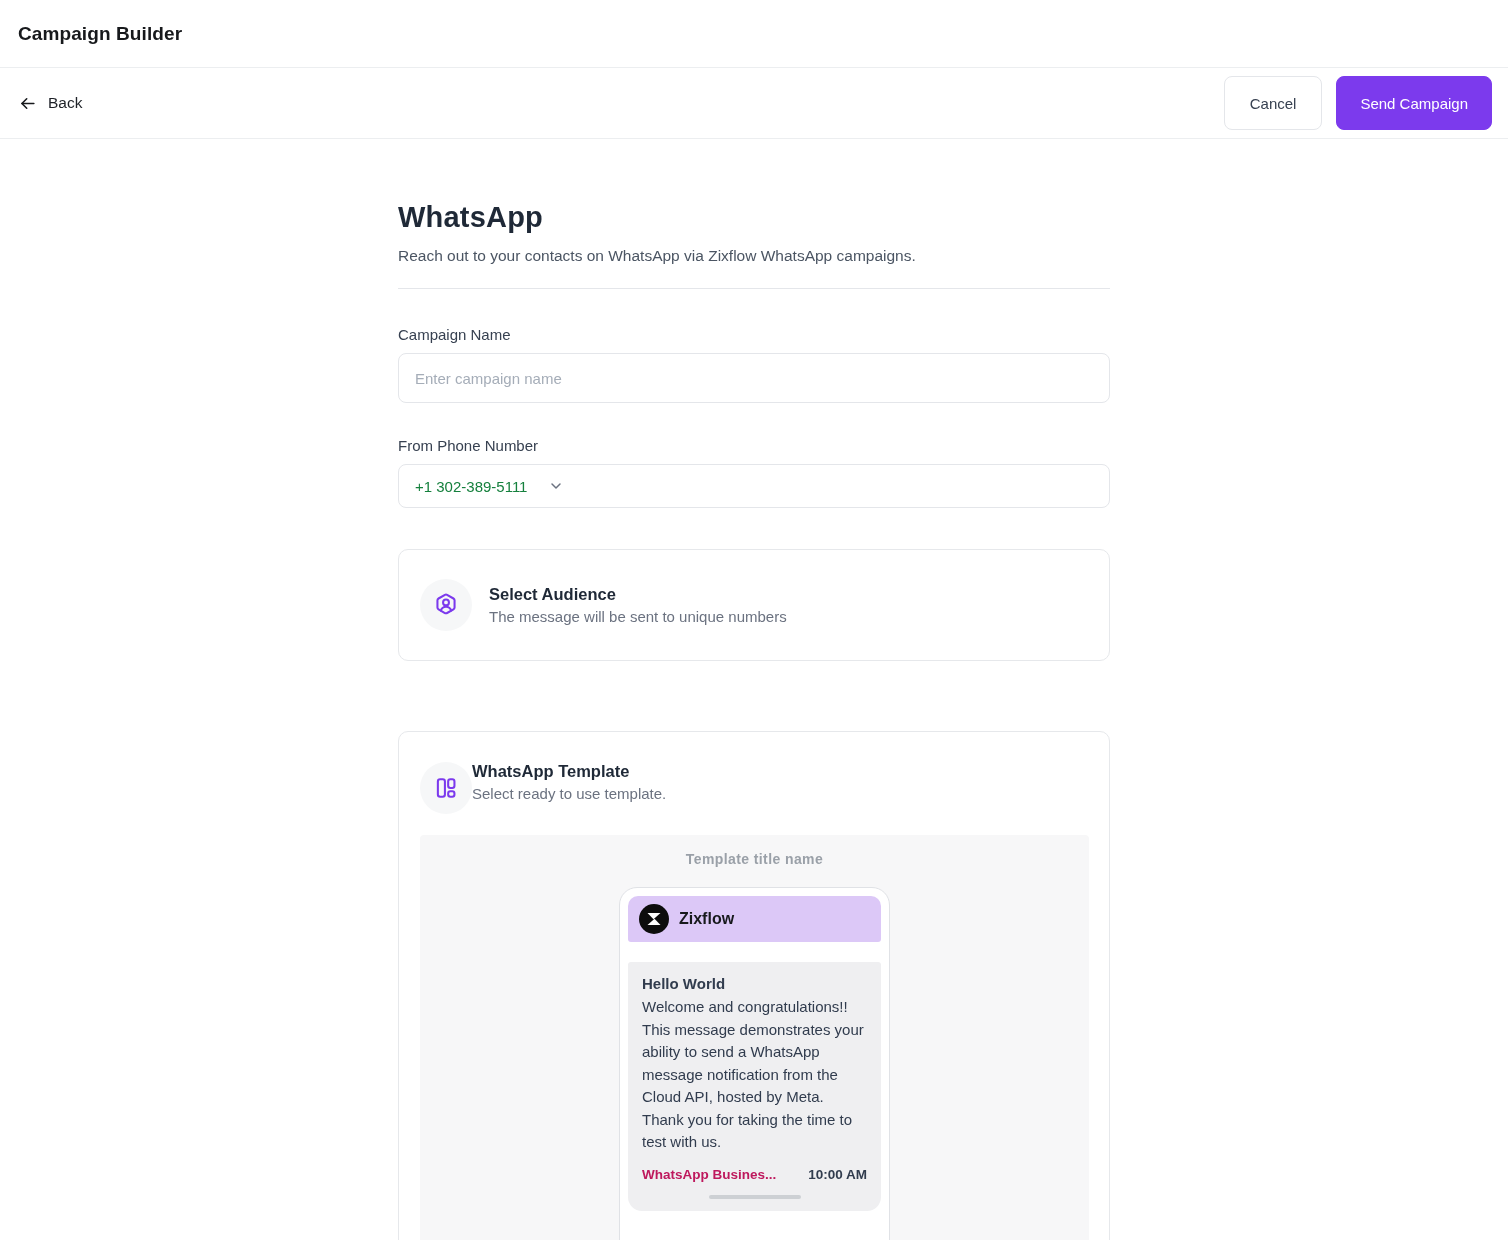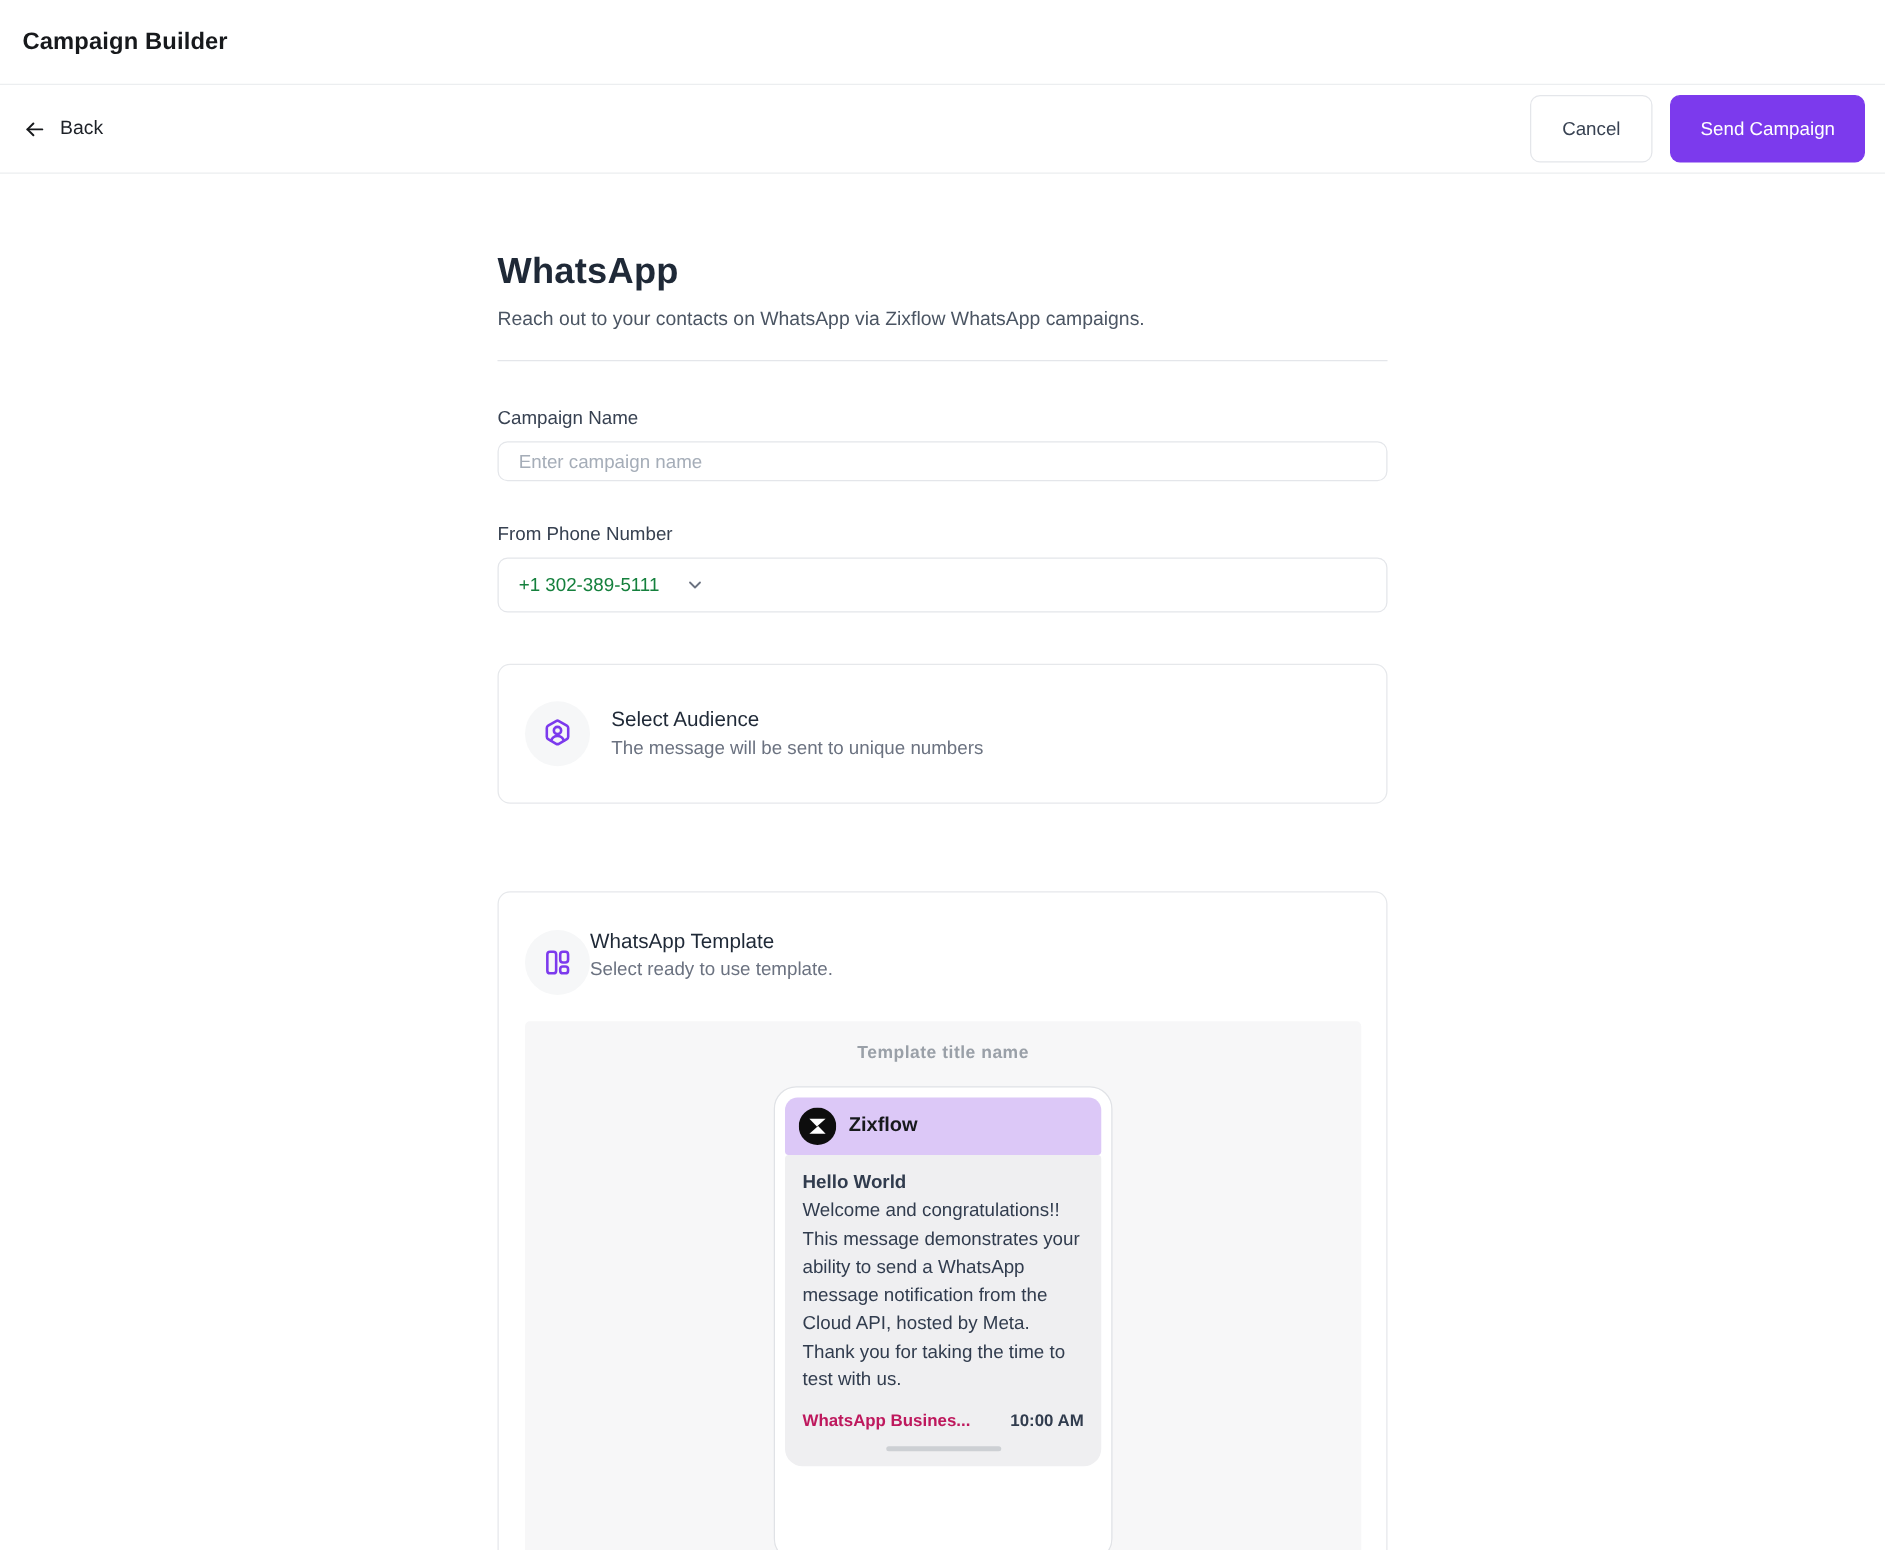--- a/index.html
+++ b/index.html
@@ -35,42 +35,42 @@
   
   .content { width: 712px; margin: 0 auto; padding-top: 62px; }
   h1.channel-title { font-size: 29px; font-weight: 700; color: #1f2937; letter-spacing: .2px; }
   .subtitle { margin-top: 13px; font-size: 15.5px; color: #4b5563; }
   .divider { margin-top: 23px; border: none; border-top: 1px solid #e4e6ea; height: 0; }
 
   .field-label { display: block; font-size: 15px; font-weight: 500; color: #374151; }
   .field-campaign { margin-top: 37px; }
   .field-phone { margin-top: 34px; }
   .text-input {
-    margin-top: 10px; width: 100%; height: 32px;
+    margin-top: 10px; width: 100%; height: 50px;
     border: 1px solid #e4e6ea; border-radius: 8px;
     padding: 0 16px; font-size: 15px; color: #1f2937;
     font-family: "Liberation Sans", sans-serif; outline: none; background: #fff;
   }
   .text-input::placeholder { color: #a5adb8; }
   .select-box {
     margin-top: 10px; width: 100%; height: 44px;
     border: 1px solid #e4e6ea; border-radius: 8px;
     display: flex; align-items: center; gap: 21px;
     padding: 0 16px; font-size: 15px; color: #15803d; cursor: pointer; background: #fff;
   }
 
   
   .card { border: 1px solid #e6e8eb; border-radius: 10px; background: #fff; }
   .audience-card { margin-top: 41px; padding: 29px 21px; display: flex; align-items: center; gap: 17px; cursor: pointer; }
   .icon-circle {
     width: 52px; height: 52px; border-radius: 50%;
     background: #f6f7f8; flex: 0 0 auto;
     display: flex; align-items: center; justify-content: center;
   }
-  .card-title { font-size: 16.5px; font-weight: 400; color: #1f2937; }
+  .card-title { font-size: 16.5px; font-weight: 700; color: #1f2937; }
   .card-sub { margin-top: 4px; font-size: 15px; color: #6b7280; }
 
   .template-card { margin-top: 70px; padding-top: 30px; overflow: hidden; }
   .template-head { display: flex; align-items: flex-start; padding: 0 21px; cursor: pointer; }
   .template-panel {
     margin: 21px 20px 0 21px; height: 440px;
     background: #f7f7f8; border-radius: 4px; padding-top: 16px;
   }
   .panel-title {
     text-align: center; font-size: 14px; font-weight: 700;
@@ -83,21 +83,21 @@
     border: 1px solid #e0e2e6; border-radius: 18px; padding: 8px; height: 380px;
   }
   .phone-header {
     height: 46px; background: var(--lavender, #dcc8f7);
     border-radius: 10px 10px 3px 3px;
     display: flex; align-items: center; gap: 10px; padding: 0 11px;
   }
   .brand-name { font-size: 16px; font-weight: 700; color: #17191c; }
   .logo-circle { width: 30px; height: 30px; flex: 0 0 auto; }
   .bubble {
-    margin-top: 0; background: #efeff1;
+    margin-top: 20px; background: #efeff1;
     border-radius: 3px 3px 14px 14px; padding: 13px 14px 7px;
   }
   .msg-title { font-size: 15px; font-weight: 700; color: #313c4e; }
   .msg-body { margin-top: 4px; font-size: 15px; line-height: 1.5; color: #313c4e; }
   .msg-footer { margin-top: 13px; display: flex; align-items: center; justify-content: space-between; }
   .msg-from { font-size: 13.5px; font-weight: 700; color: #be185d; }
   .msg-time { font-size: 13.5px; font-weight: 700; color: #313c4e; }
   .bubble-bar { width: 92px; height: 4px; border-radius: 2px; background: #cdd0d4; margin: 13px auto 5px; }
 
   svg { display: block; }

